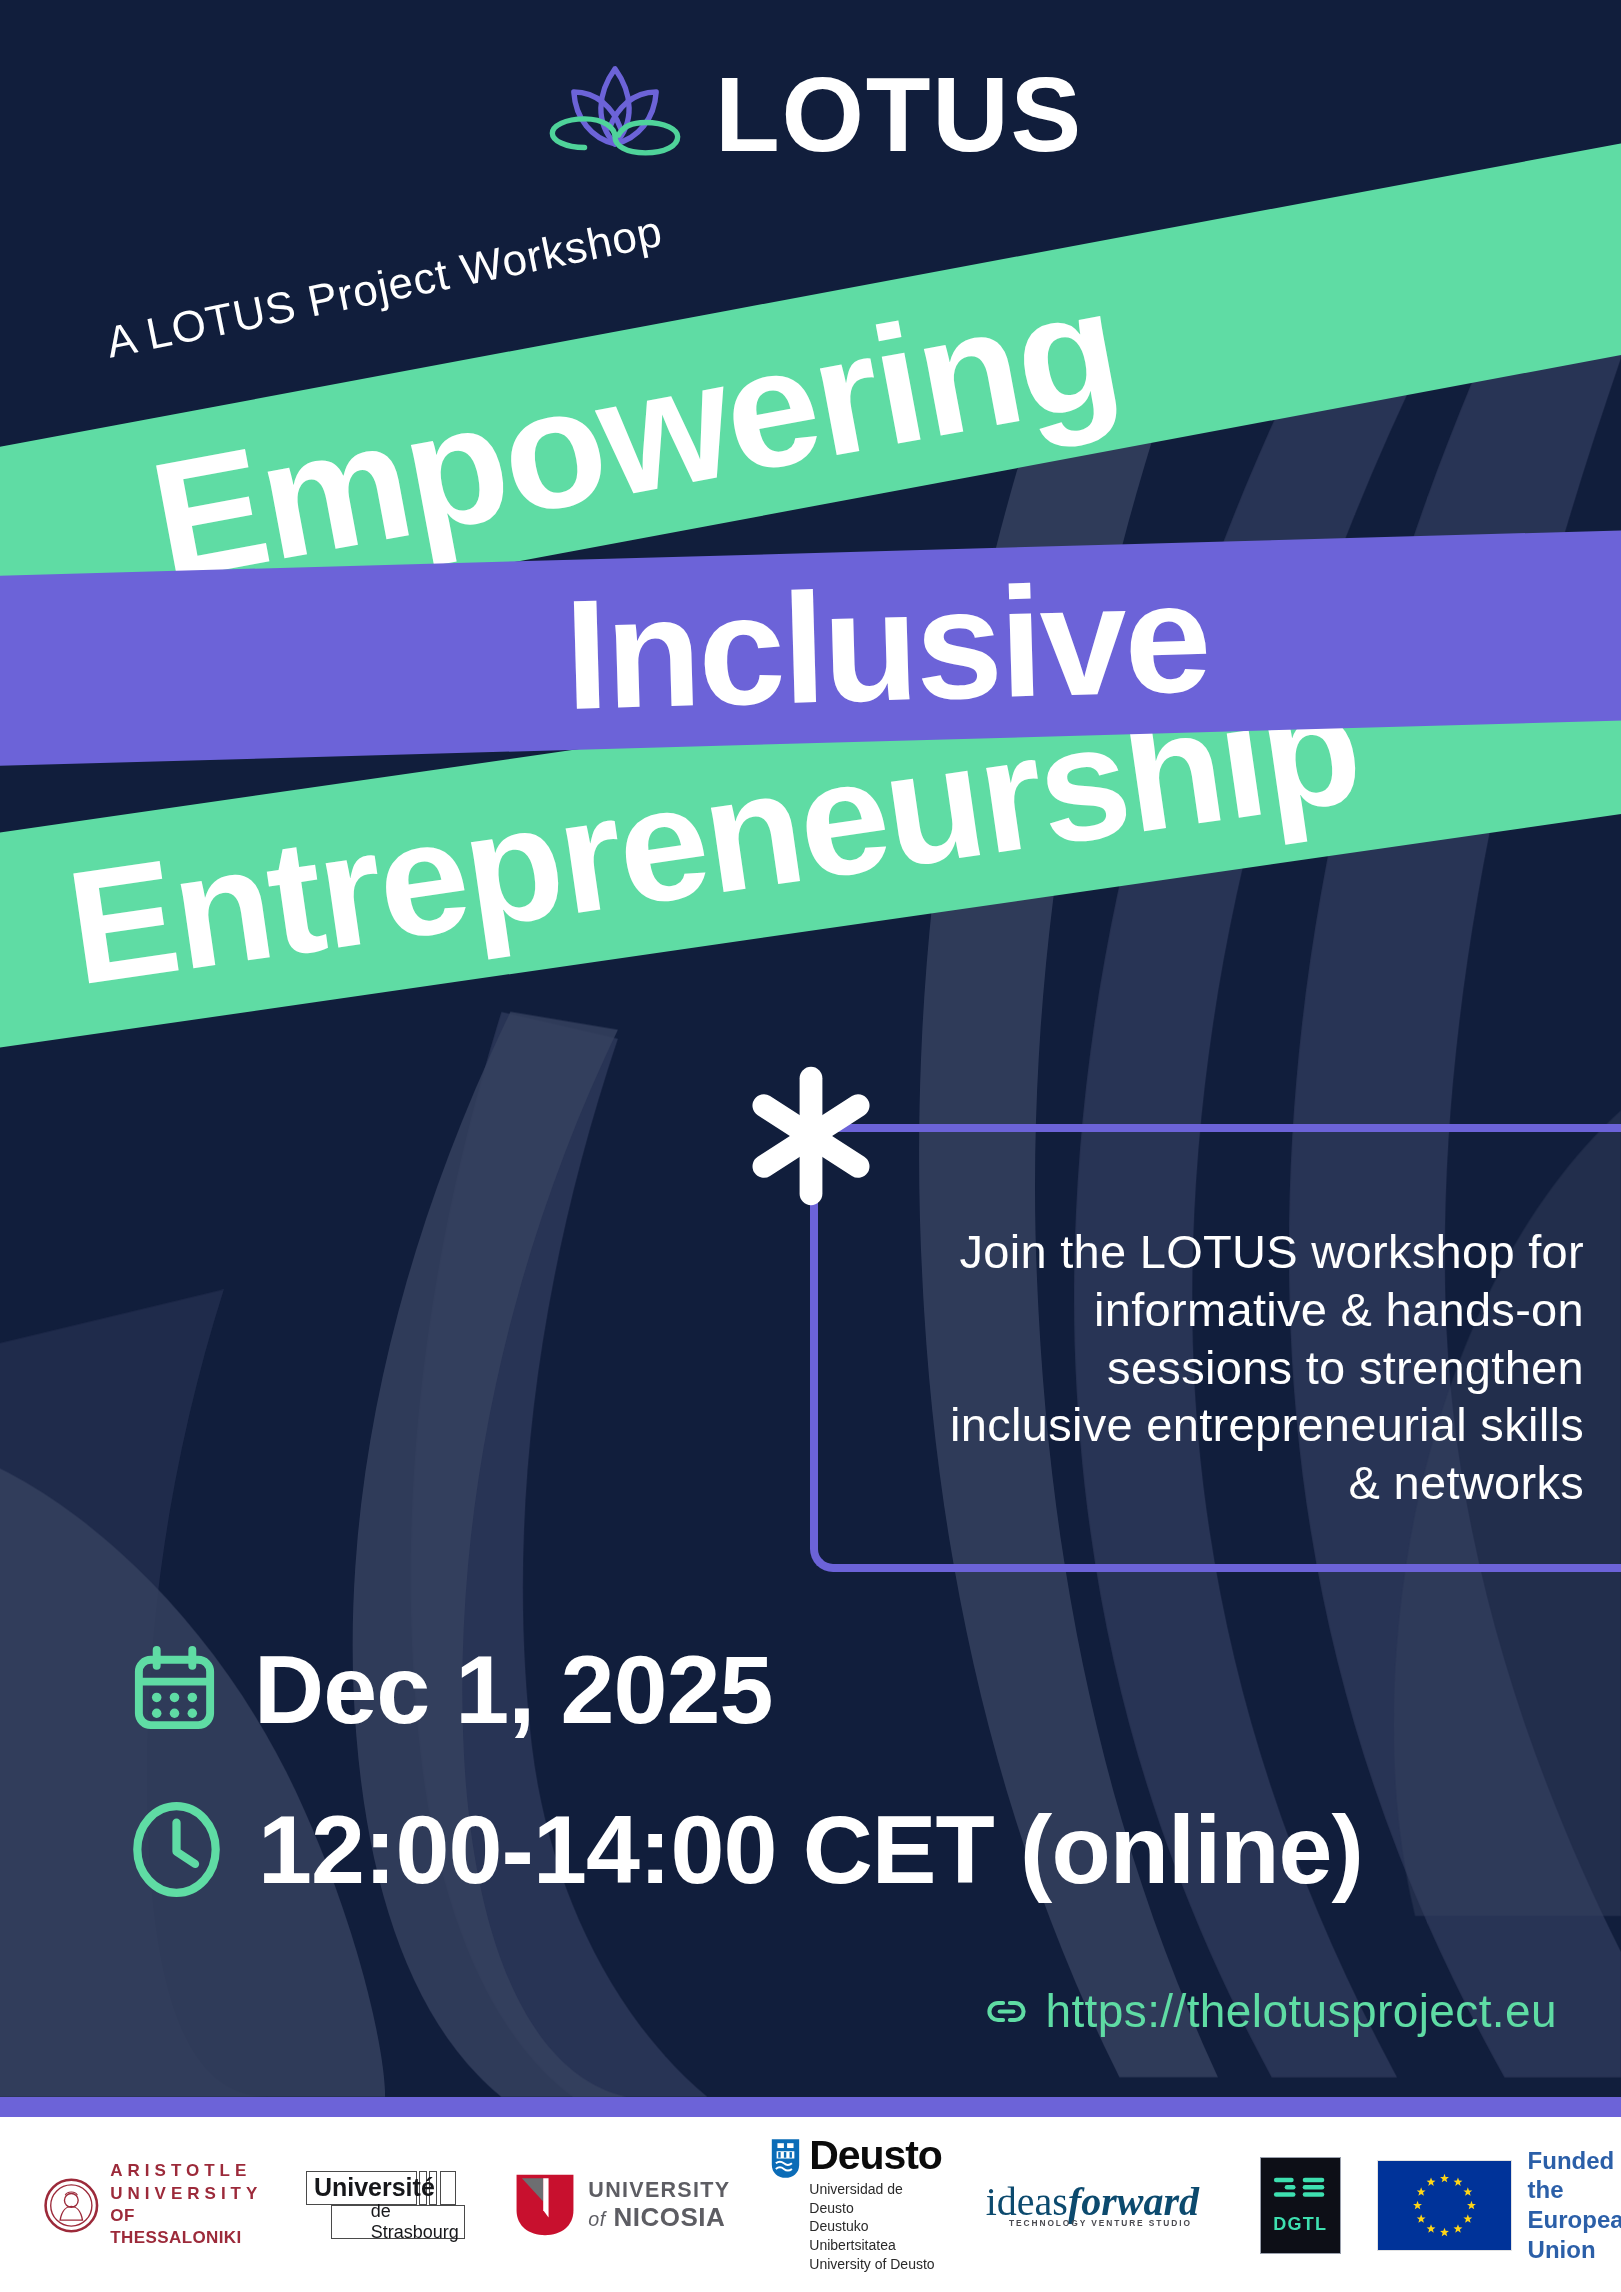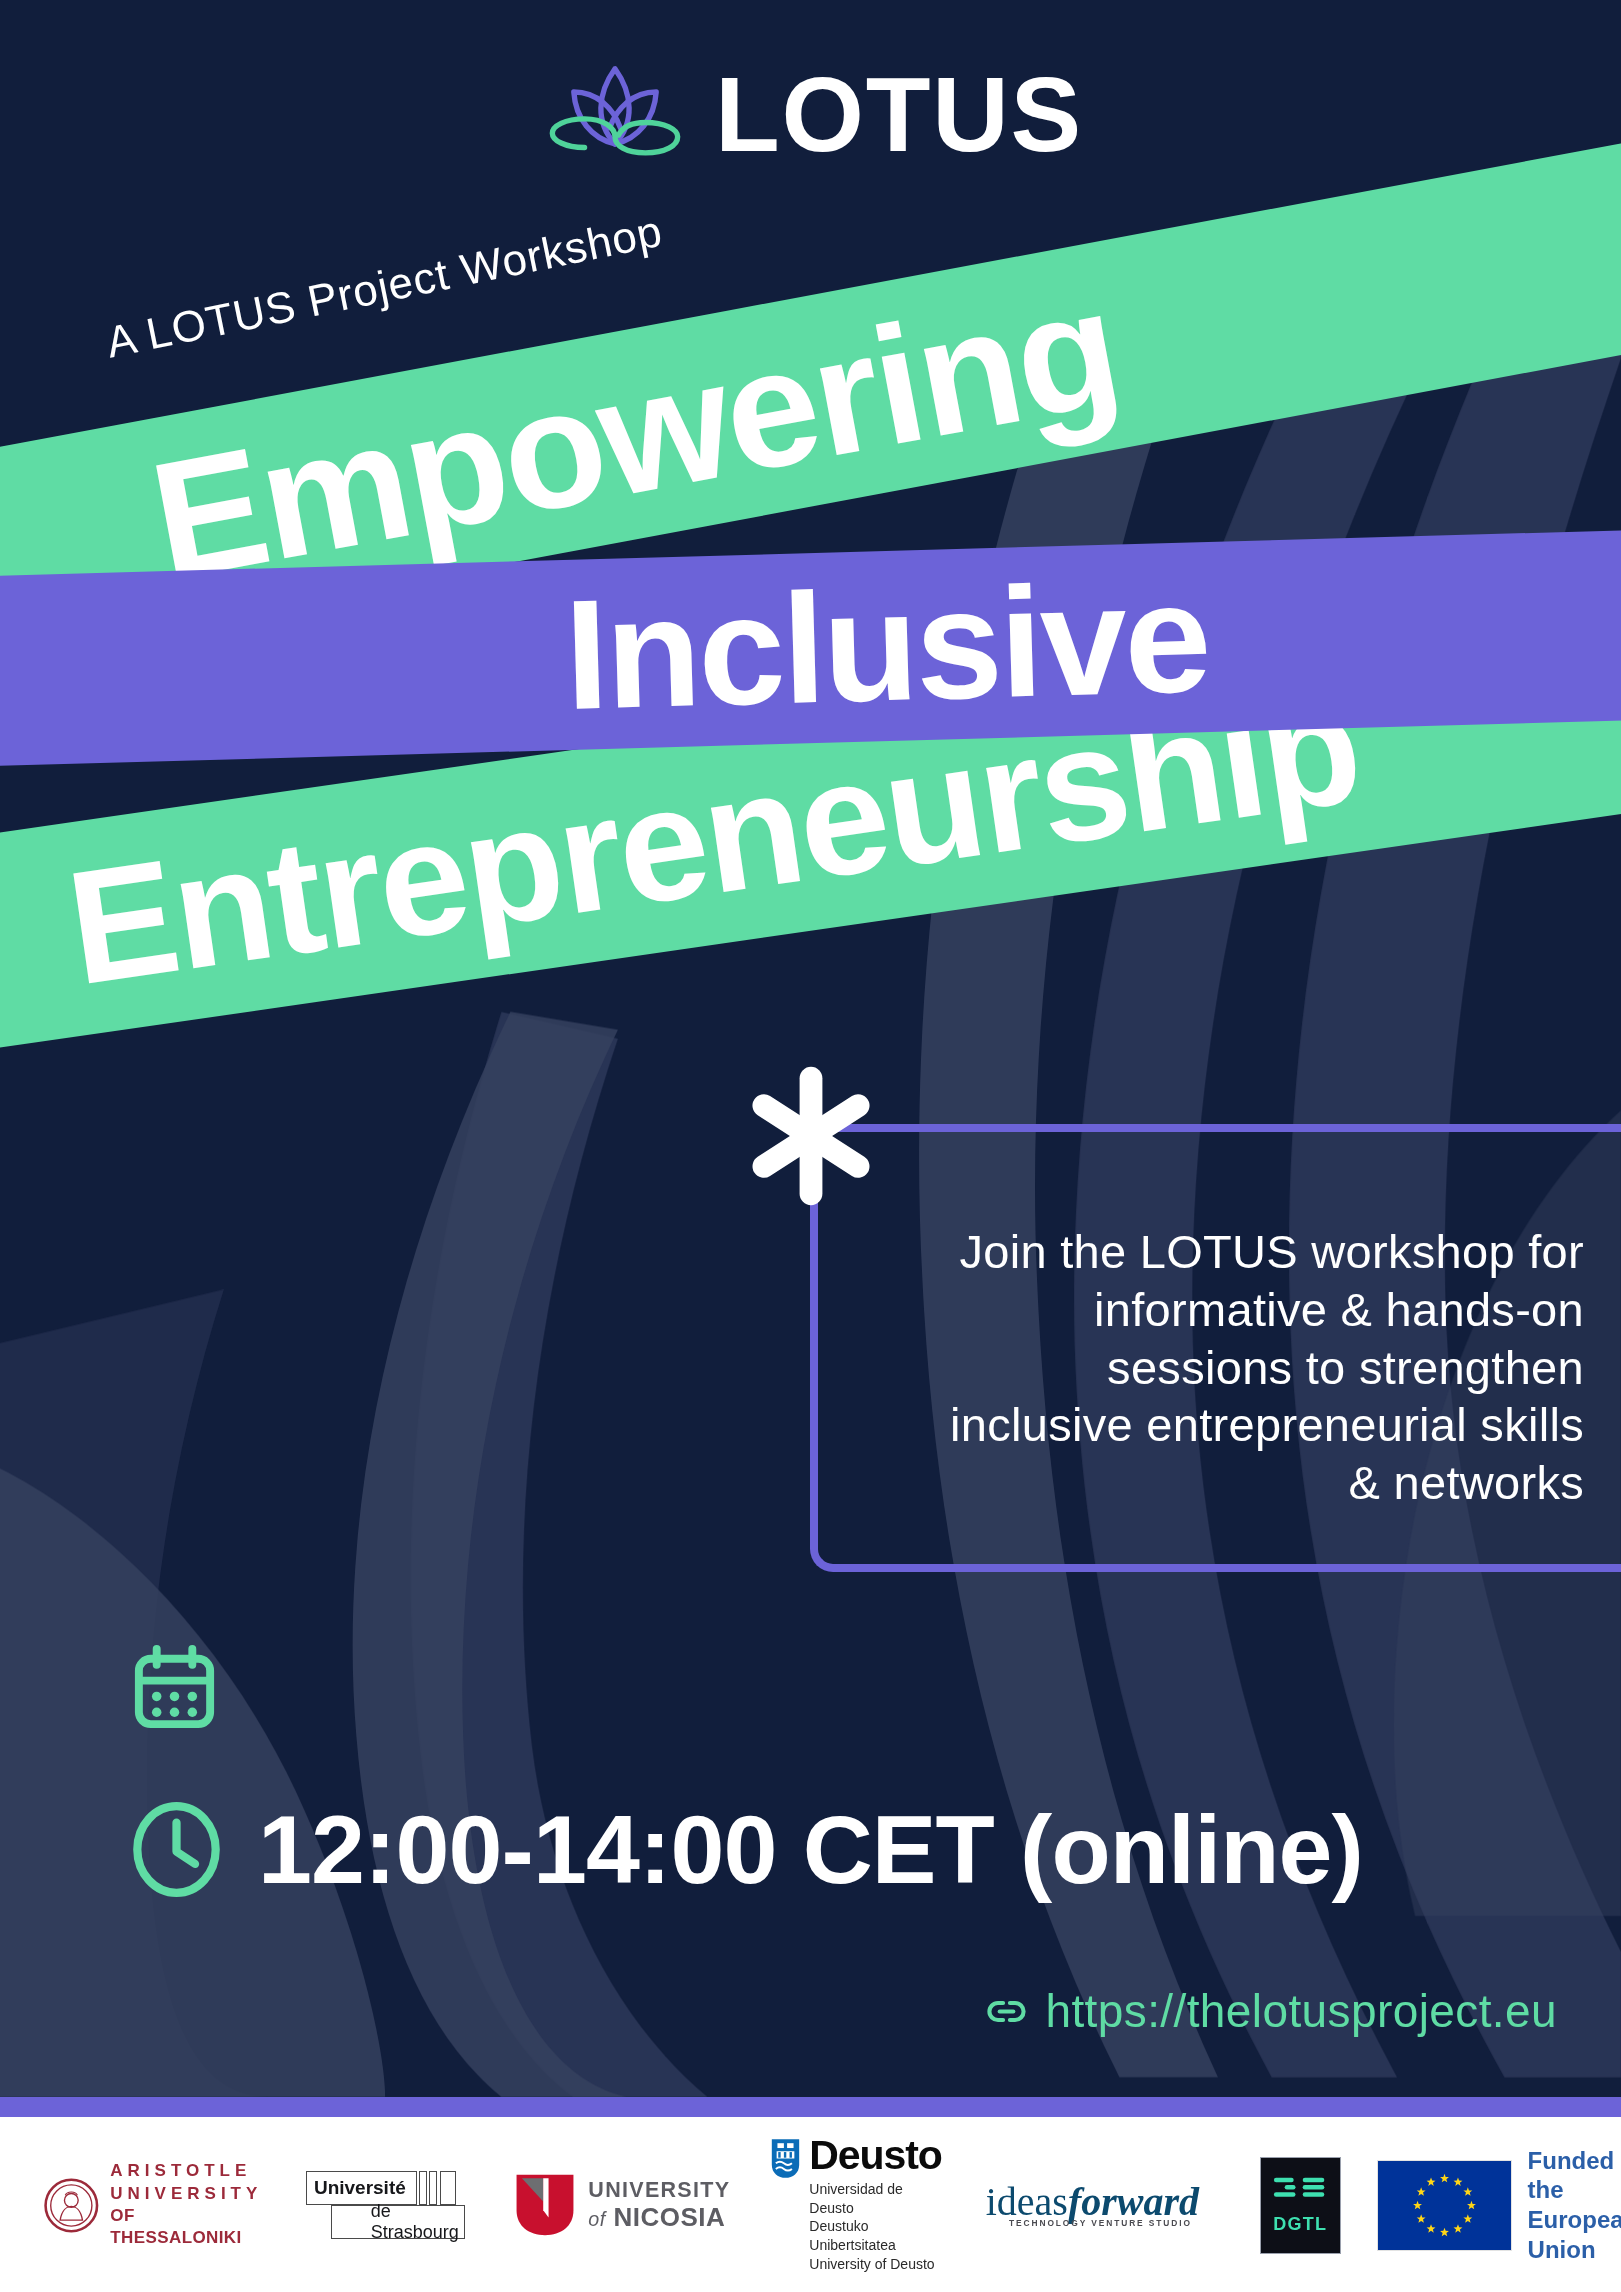--- a/index.html
+++ b/index.html
@@ -276,21 +276,21 @@
     border: 1.4px solid #4a4a4a;
     background: #ffffff;
     box-sizing: border-box;
     display: flex;
     align-items: center;
     color: #16171a;
   }
   #stras-top {
     left: 0; top: 5.4px;
     width: 111px; height: 34px;
-    font-size: 19px; font-weight: 700;
+    font-size: 25px; font-weight: 700;
     padding-left: 7.2px;
   }
   #stras-bot {
     left: 25px; top: 39px;
     width: 134px; height: 34px;
     font-size: 18px; font-weight: 400;
     padding-left: 39px;
   }
   .stras-bar {
     position: absolute;
@@ -429,20 +429,21 @@
       <path d="M15 4 V12 M33 4 V12" stroke="#5fdca4" stroke-width="4" stroke-linecap="round"></path>
       <g fill="#5fdca4">
         <circle cx="15" cy="28" r="2.4"></circle>
           <circle cx="24" cy="28" r="2.4"></circle>
           <circle cx="33" cy="28" r="2.4"></circle>
         <circle cx="15" cy="36" r="2.4"></circle>
           <circle cx="24" cy="36" r="2.4"></circle>
           <circle cx="33" cy="36" r="2.4"></circle>
       </g>
     </svg>
+    <div class="info-text">Dec 1, 2025</div>
   </div>
 
   <div id="time-row" class="info-row">
     <svg class="info-icon" viewBox="0 0 48 48" fill="none" aria-hidden="true">
       <ellipse cx="24" cy="24" rx="19" ry="21" stroke="#5fdca4" stroke-width="4"></ellipse>
       <path d="M24 11 V25 L33 31" stroke="#5fdca4" stroke-width="4" stroke-linecap="round" stroke-linejoin="round"></path>
     </svg>
     <div class="info-text">12:00-14:00 CET (online)</div>
   </div>
 

